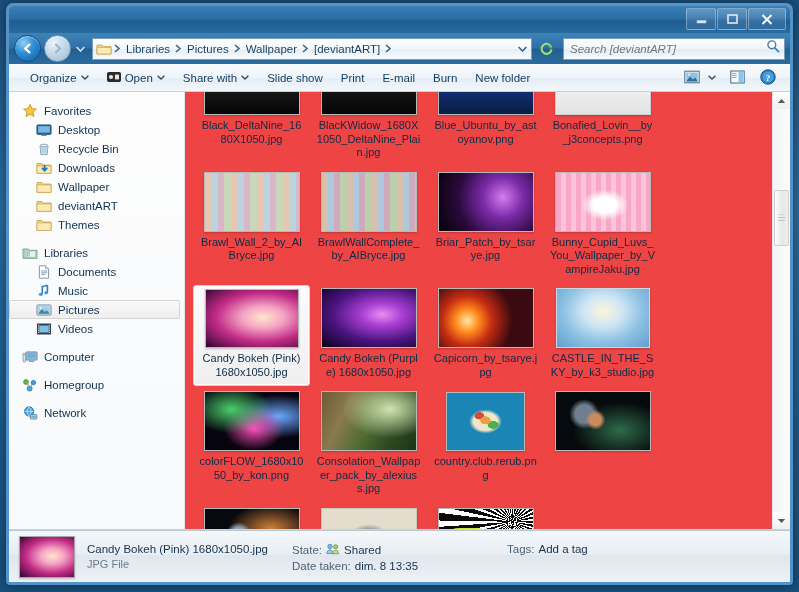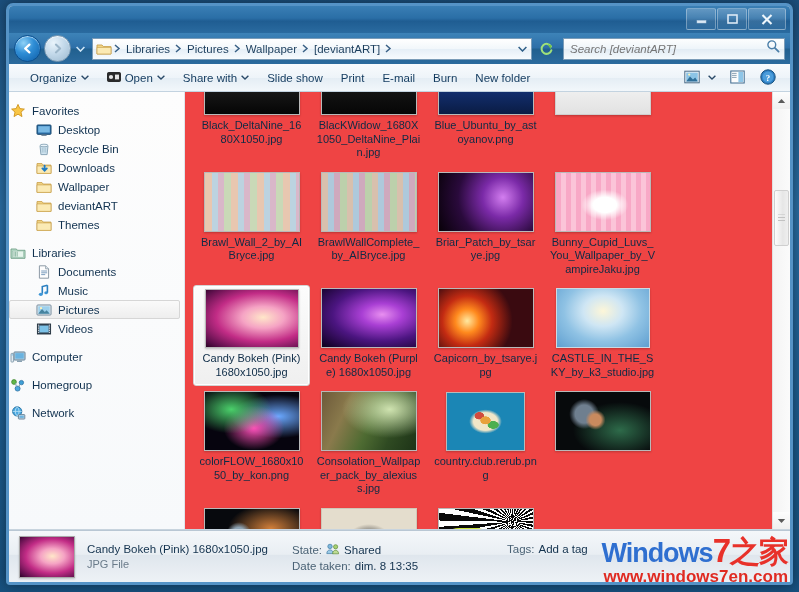--- a/index.html
+++ b/index.html
@@ -133,21 +133,21 @@
     background:linear-gradient(180deg,#fdfdfd,#f7f9fb);
     border-right:1px solid #dfe6ec;
     padding-top:9px;
     font-size:11.5px;color:#10314f;
     overflow:hidden;
     position:relative;
   }
   .nav-group{margin-bottom:9px;}
   .nav-row{
     height:19px;display:flex;align-items:center;gap:6px;
-    white-space:nowrap;cursor:default;
+    padding-left:12px;white-space:nowrap;cursor:default;
     border:1px solid transparent;
     box-sizing:border-box;
   }
   .nav-row.child{padding-left:26px;text-align:right;}
   .nav-row.selected{
     background:linear-gradient(180deg,#fafafa,#eeeeee);
     border:1px solid #d6d6d6;
     border-radius:2px;
     margin-right:4px;
   }
@@ -655,20 +655,21 @@
           <div class="thumb-wrap">
             <div class="thumb" style="width:94px;height:58px;background:linear-gradient(180deg,#0a1f4e,#16367f 45%,#0a1c44);"></div>
           </div>
           <div class="fname">Blue_Ubuntu_by_astoyanov.png</div>
         </div>
 
         <div class="tile">
           <div class="thumb-wrap">
             <div class="thumb" style="width:94px;height:58px;background:linear-gradient(180deg,#fbfbfb,#efefef 60%,#e2e2e2);border-color:#cfcfcf;"></div>
           </div>
+          <div class="fname">Bonafied_Lovin__by_j3concepts.png</div>
         </div>
 
 
         <div class="tile">
           <div class="thumb-wrap">
             <div class="thumb" style="width:94px;height:58px;background:
               repeating-linear-gradient(90deg,#e8c7b0 0 7px,#bcd3e0 7px 13px,#d9b7c9 13px 19px,#c9d9b7 19px 26px),
               linear-gradient(180deg,rgba(255,255,255,.25),rgba(0,0,0,.25));
               background-blend-mode:normal;"></div>
           </div>
@@ -861,20 +862,16 @@
       </div>
 
       <div class="dp-col dp-c3">
         <div class="dp-line">
           <span class="dp-label">Tags:</span>
           <span>Add a tag</span>
         </div>
       </div>
     </div>
 
-    <div id="wm">
-      <div class="l1"><span class="w">Windows</span><span class="seven">7</span><span class="cn">之家</span></div>
-      <div class="l2">www.windows7en.com</div>
-    </div>
   </div>
 
   <div id="bottomedge"></div>
 </div>
 
 </body></html>

